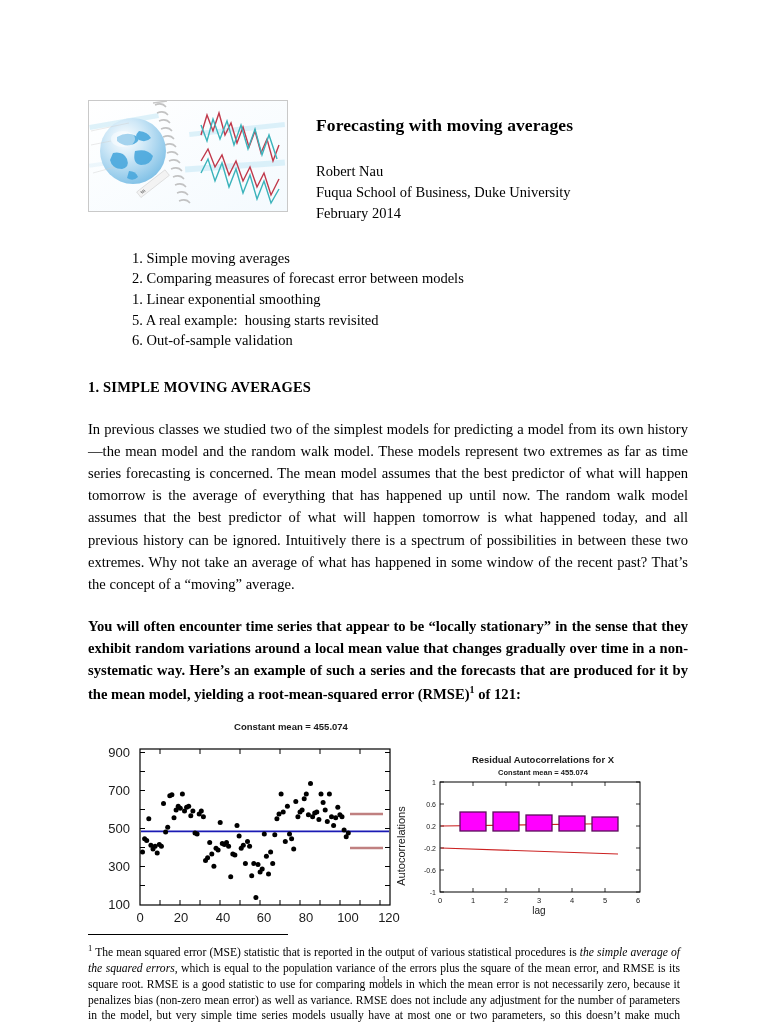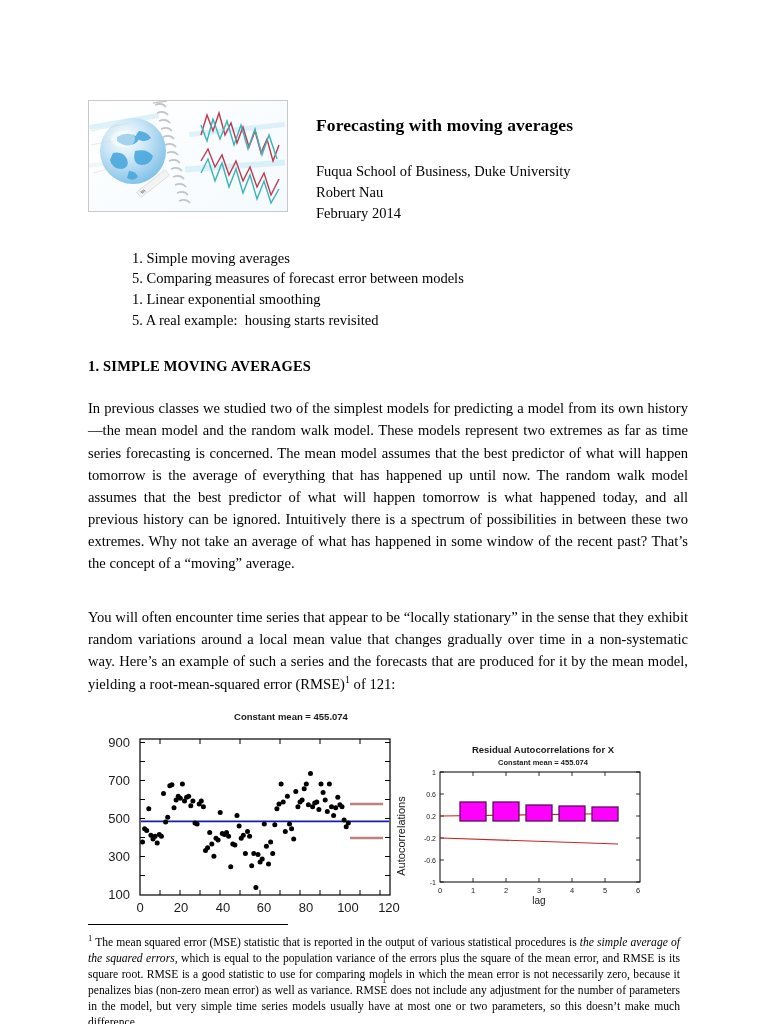--- a/index.html
+++ b/index.html
@@ -71,21 +71,21 @@
     font-size: 14.5px;
     letter-spacing: 0.2px;
   }
   p.body {
     font-size: 14.6px;
     line-height: 1.52;
     text-align: justify;
     margin: 22px 0 0 0;
     hyphens: none;
   }
-  p.body.second { margin-top: 31px; }
+  p.body.second { margin-top: 20px; font-weight: bold; }
   .sup { font-size: 10px; vertical-align: super; }
 
   
   .charts {
     position: relative;
     height: 205px;
     margin-top: 16px;
   }
   .chart-title-main {
     position: absolute;
@@ -204,32 +204,33 @@
           <path d="M2,30 L40,22"></path>
               <path d="M2,44 L22,40"></path>
               <path d="M4,72 L26,66"></path>
         </g>
       </svg>
     </div>
 
     <div class="header-text">
       <div class="doc-title">Forecasting with moving averages</div>
       <div class="author-block">
+        <div>Robert Nau</div>
         <div>Fuqua School of Business, Duke University</div>
-        <div>Robert Nau</div>
         <div>February 2014</div>
       </div>
     </div>
   </div>
 
   <div class="toc">
     <div class="toc-item">1. Simple moving averages</div>
-    <div class="toc-item">5. Comparing measures of forecast error between models</div>
+    <div class="toc-item">2. Comparing measures of forecast error between models</div>
     <div class="toc-item">1. Linear exponential smoothing</div>
     <div class="toc-item">5. A real example:  housing starts revisited</div>
+    <div class="toc-item">6. Out-of-sample validation</div>
   </div>
 
   <div class="section-head">1.  SIMPLE MOVING AVERAGES</div>
 
   <p class="body">In previous classes we studied two of the simplest models for predicting a model from its own history—the mean model and the random walk model.  These models represent two extremes as far as time series forecasting is concerned.  The mean model assumes that the best predictor of what will happen tomorrow is the average of everything that has happened up until now.  The random walk model assumes that the best predictor of what will happen tomorrow is what happened today, and all previous history can be ignored.   Intuitively there is a spectrum of possibilities in between these two extremes.  Why not take an average of what has happened in some window of the recent past?  That’s the concept of a “moving” average.</p>
 
   <p class="body second"><span>You will often encounter time series that appear to be “locally stationary” in the sense that they exhibit random variations around a local mean value that changes gradually over time in a non-systematic way.  Here’s an example of such a series and the forecasts that are produced for it by the mean model, yielding a root-mean-squared error (RMSE)</span><span class="sup">1</span><span> of 121:</span></p>
 
   <div class="charts">
 

